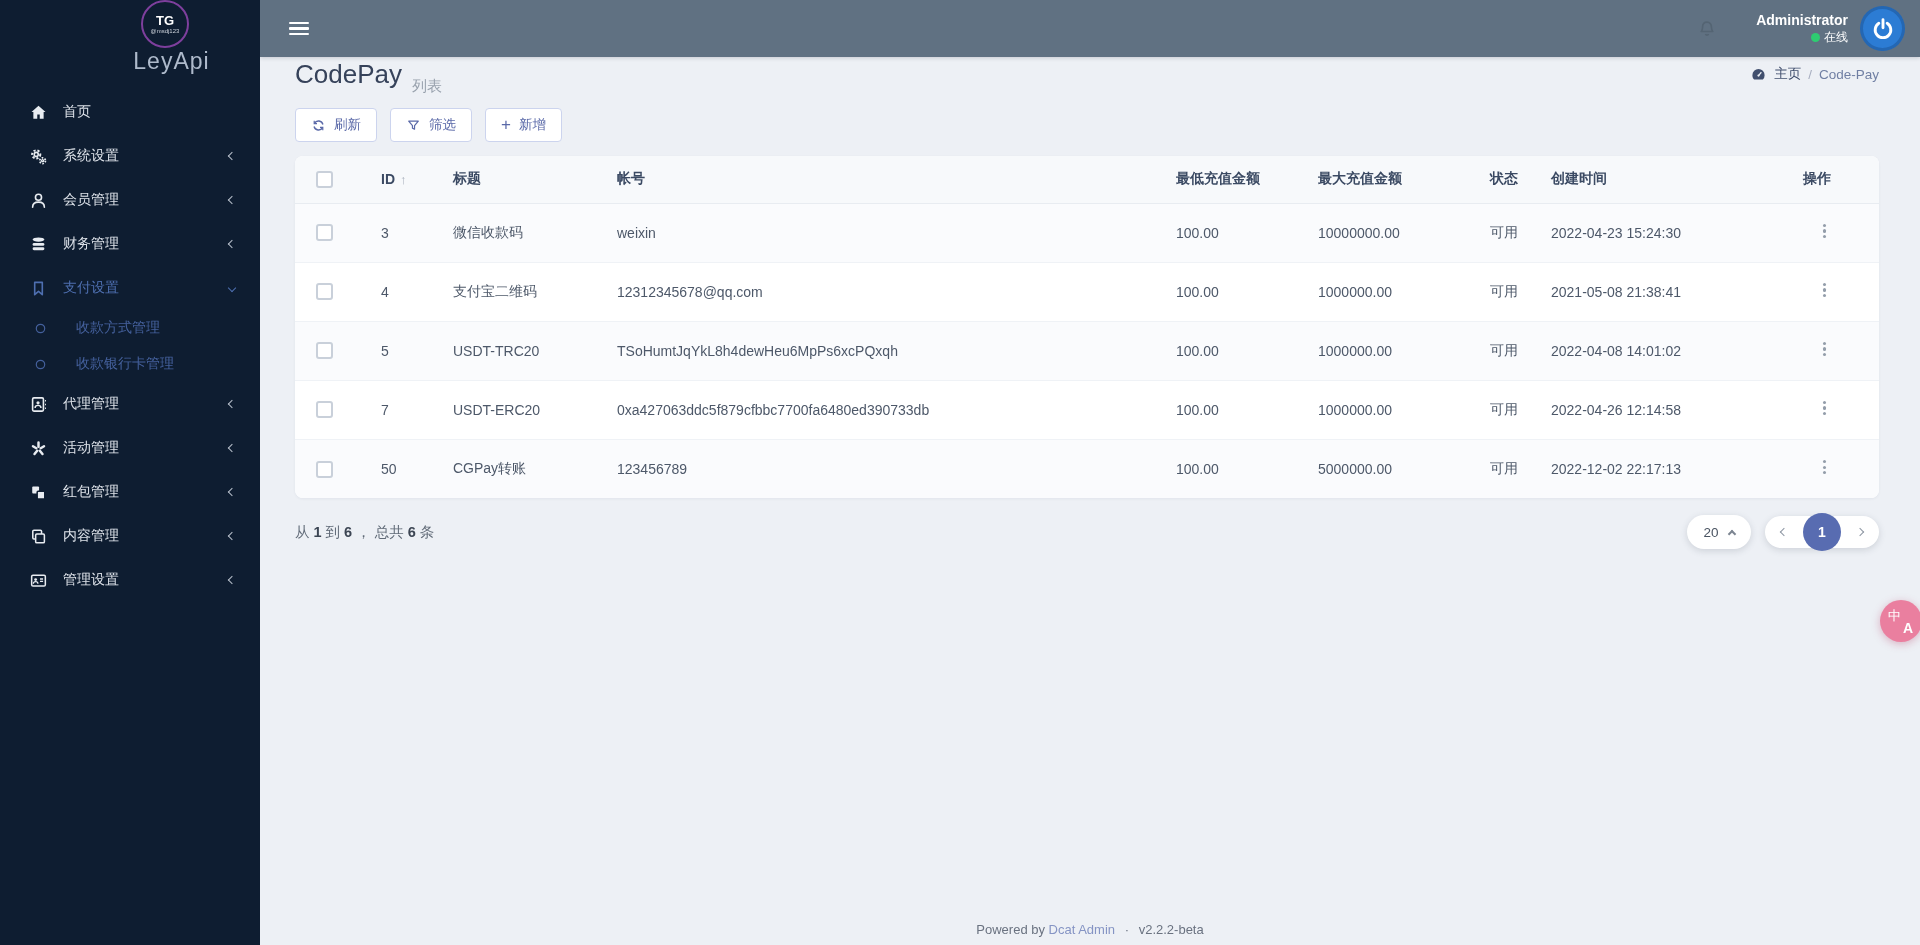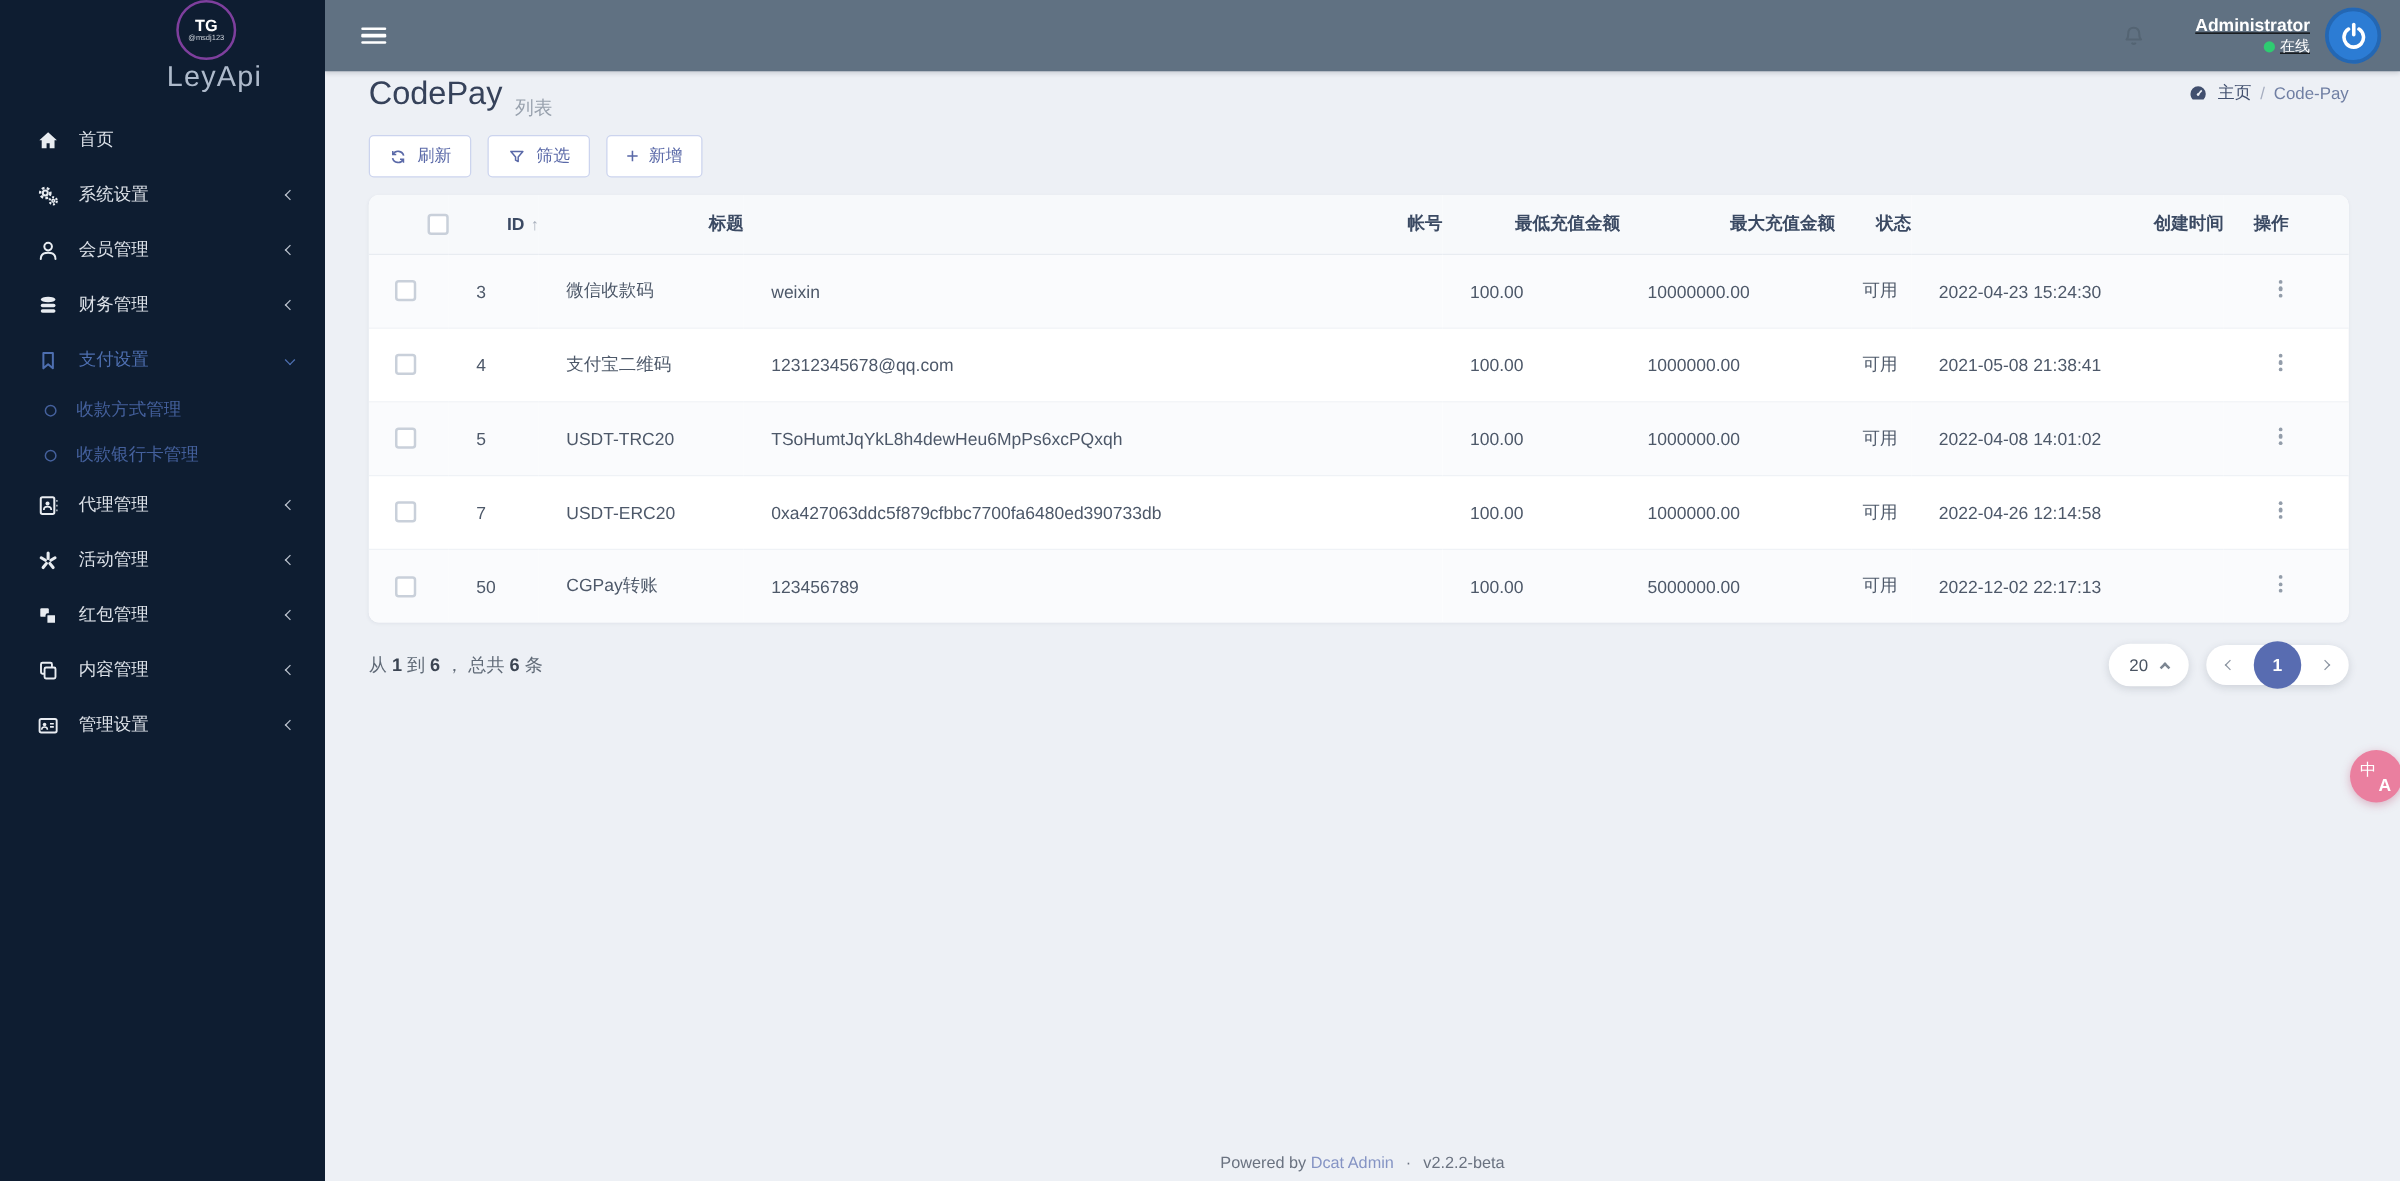--- a/index.html
+++ b/index.html
@@ -27,37 +27,37 @@
   .brand-title{margin-left:13px;color:#aebacb;font-size:23px;letter-spacing:1px;}
   .menu{padding-top:10px;}
   .menu-item{position:relative;height:44px;display:flex;align-items:center;padding-left:27px;color:#dde2e9;font-size:14px;cursor:pointer;}
   .menu-item .mi-icon{width:22px;height:20px;display:inline-flex;align-items:center;justify-content:center;color:#e8ecf1;}
   .menu-item .mi-icon svg{width:19px;height:19px;}
   .menu-item .mi-label{margin-left:14px;}
   .menu-item.active{color:var(--active-menu);}
   .menu-item.active .mi-icon{color:var(--active-menu);}
   .mi-chev{position:absolute;right:25px;color:#b9c1cc;}
   .menu-item.active .mi-chev{color:var(--active-menu);}
-  .submenu-item{position:relative;height:36px;display:flex;align-items:center;padding-left:31px;color:var(--submenu-blue);font-size:14px;cursor:pointer;}
+  .submenu-item{position:relative;height:36px;display:flex;align-items:center;padding-left:31px;color:var(--submenu-blue);font-size:14px;cursor:pointer;gap:15px;}
   .submenu-item .smi-icon{width:18px;display:inline-flex;align-items:center;justify-content:center;color:var(--submenu-blue);}
   .submenu-item .smi-icon svg{width:15px;height:15px;}
   .submenu-item .smi-label{margin-left:12px;}
 
   
   .chev{display:inline-block;width:7px;height:7px;border-right:2px solid currentColor;border-bottom:2px solid currentColor;}
   .chev.left{transform:rotate(135deg);}
   .chev.down{transform:rotate(45deg);}
   .chev.up{transform:rotate(-135deg);width:6px;height:6px;}
   .chev.sm{width:6px;height:6px;border-width:1.8px;}
 
   
   .navbar{position:fixed;left:260px;top:0;right:0;height:57px;background:var(--navbar-bg);display:flex;align-items:center;z-index:15;box-shadow:0 1px 4px rgba(20,30,45,.18);}
   .hamburger{margin-left:29px;width:20px;cursor:pointer;}
   .hamburger i{display:block;height:2.5px;background:#fff;border-radius:1px;margin:3px 0;}
-  .nav-right{margin-left:auto;display:flex;align-items:center;padding-right:15px;text-decoration:underline;}
+  .nav-right{margin-left:auto;display:flex;align-items:center;padding-right:15px;}
   .bell-btn{color:#50606e;opacity:.75;margin-right:38px;cursor:pointer;display:flex;}
   .bell-btn svg{width:22px;height:22px;}
   .user-block{text-align:right;margin-right:12px;line-height:1.25;}
   .user-name{color:#fff;font-size:14px;font-weight:bold;}
   .user-status{color:#fff;font-size:12px;display:flex;align-items:center;justify-content:flex-end;gap:4px;}
   .status-dot{width:9px;height:9px;border-radius:50%;background:var(--online-green);display:inline-block;}
   .avatar{width:45px;height:45px;border-radius:50%;background:var(--avatar-blue);display:flex;align-items:center;justify-content:center;cursor:pointer;box-shadow:inset 0 0 0 3px rgba(10,40,80,.25);}
   .avatar svg{width:26px;height:26px;}
 
   
@@ -74,21 +74,21 @@
 
   .toolbar-row{display:flex;align-items:center;margin-top:17px;}
   .btn{display:inline-flex;align-items:center;gap:8px;height:34px;padding:0 15px;background:#fff;border:1px solid #ccd4ee;border-radius:4px;color:#5a69a8;font-size:13.5px;cursor:pointer;}
   .btn + .btn{margin-left:13px;}
   .btn svg{width:15px;height:15px;}
   .btn-add{margin-left:auto;}
   .plus-glyph{font-size:17px;line-height:14px;font-weight:400;}
 
   .card{margin-top:14px;background:#fff;border-radius:8px;box-shadow:0 1px 3px rgba(40,55,80,.06);overflow:hidden;}
   table{width:100%;border-collapse:collapse;table-layout:fixed;}
-  thead th{height:47px;background:#f7f9fb;border-bottom:1px solid #e8ecf1;font-size:14px;font-weight:bold;color:#3b4a63;text-align:right;padding:0;}
+  thead th{height:47px;background:#f7f9fb;border-bottom:1px solid #e8ecf1;font-size:14px;font-weight:bold;color:#3b4a63;text-align:left;padding:0;}
   tbody td{height:59px;font-size:14px;color:#4d5869;padding:0;overflow:hidden;white-space:nowrap;}
   tbody tr{border-top:1px solid var(--row-border);}
   tbody tr:first-child{border-top:none;}
   tbody tr:nth-child(odd){background:#fafbfd;}
   .col-check{width:64px;}
   .col-id{width:72px;}
   .col-title{width:164px;}
   .col-min{width:142px;}
   .col-max{width:172px;}
   .col-status{width:61px;}

